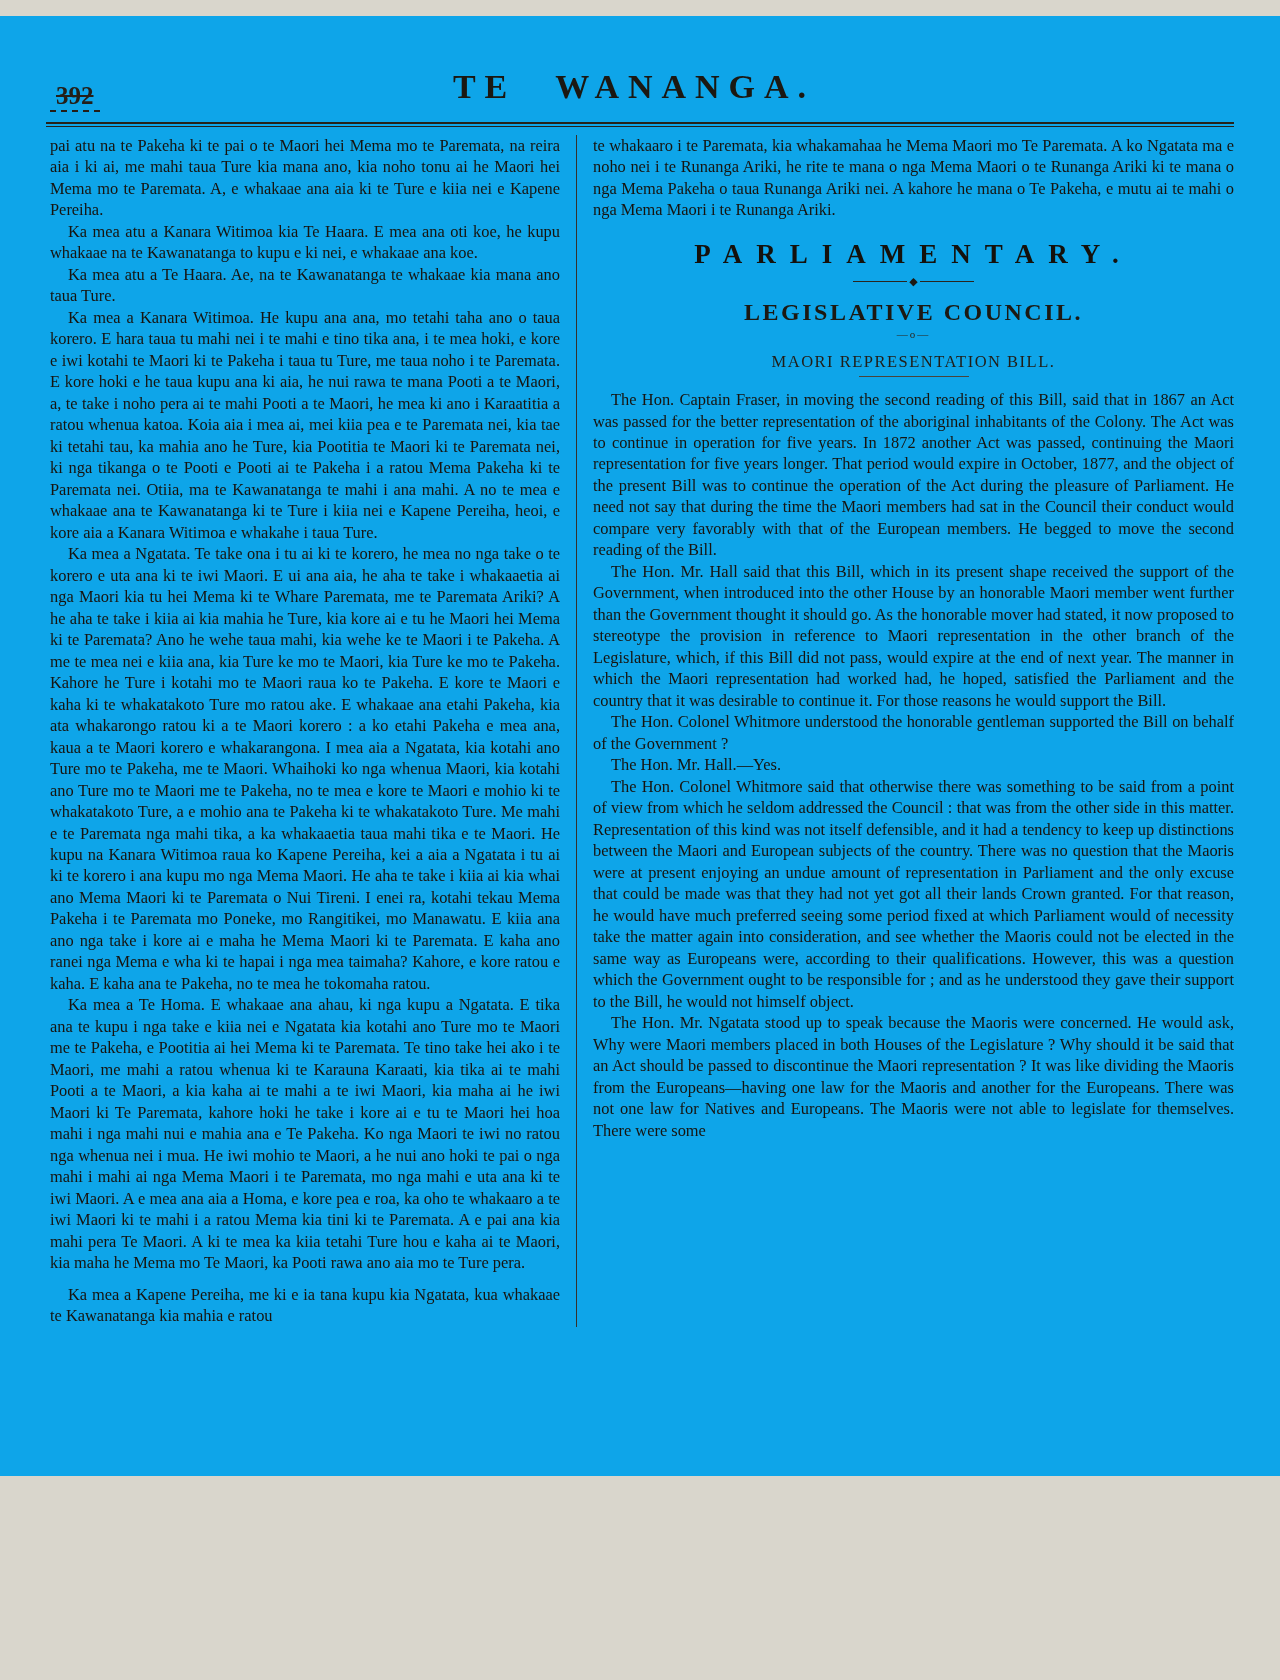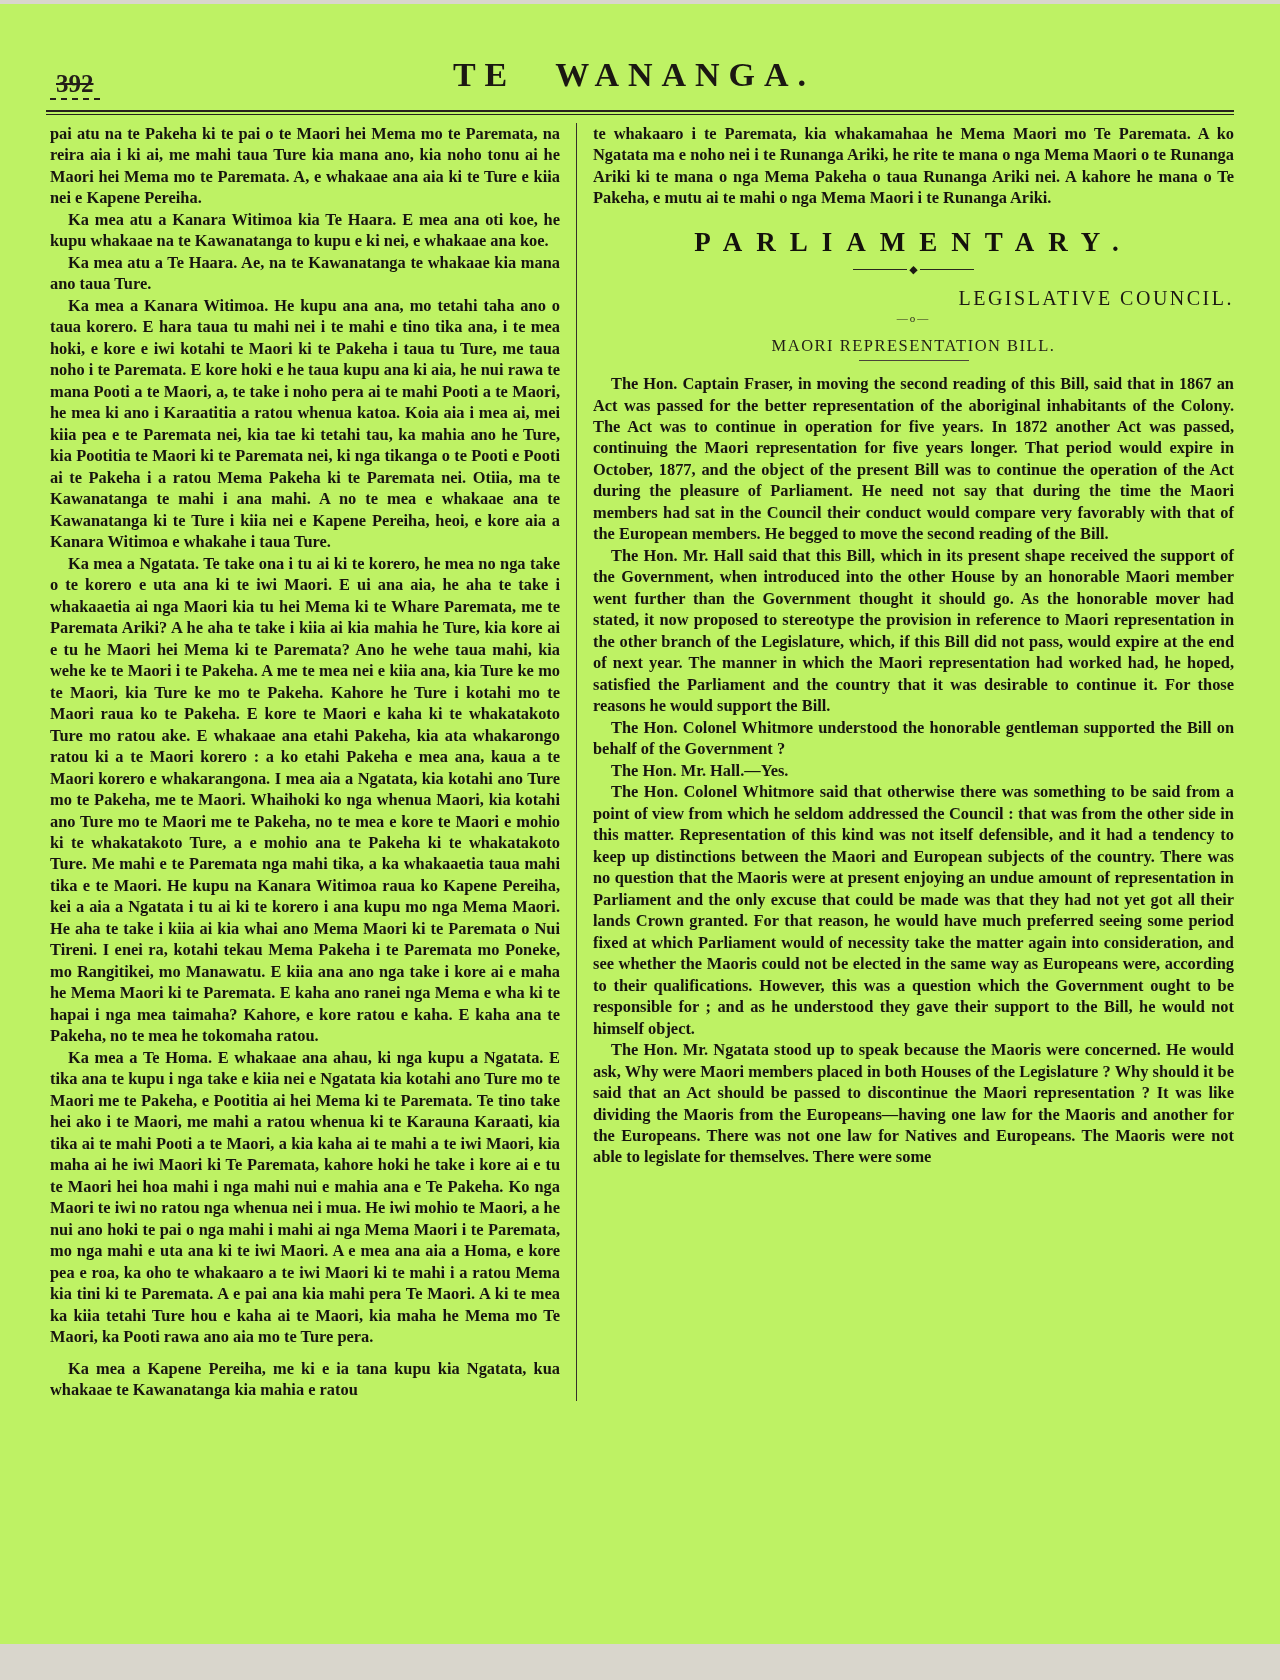--- a/index.html
+++ b/index.html
@@ -1,21 +1,21 @@
 <!DOCTYPE html>
 <html><head>
 <meta charset="utf-8">
 <style>
   * { box-sizing: border-box; }
   html, body { margin: 0; padding: 0; }
   body { background: #d9d6cc; font-family: "Liberation Serif", serif; }
 
   .page {
-    width: 1280px; height: 1640px; margin: 4px auto;
-    background: #bef264; color: #17140f;
+    width: 1280px; height: 1460px; margin: 16px auto;
+    background: #0ea5e9; color: #17140f;
     overflow: hidden; position: relative;
   }
 
   
   .masthead { position: relative; height: 106px; }
   .paper-title {
     position: absolute; left: 0; right: 12px; top: 52px; margin: 0;
     text-align: center; font-size: 34px; font-weight: 700;
     letter-spacing: 9px; word-spacing: 22px; color: #1b1812;
   }
@@ -38,38 +38,38 @@
   }
 
   
   .columns { display: flex; padding: 8px 46px 0 50px; align-items: stretch; }
   .col-left  { width: 526px; padding-right: 16px; }
   .col-divider { width: 1px; background: #36312a; }
   .col-right { flex: 1; padding-left: 16px; }
 
   .para {
     margin: 0; font-size: 16.4px; line-height: 1.31;
-    text-align: justify; text-indent: 18px; color: #17140f; font-weight: bold;
+    text-align: justify; text-indent: 18px; color: #17140f;
   }
   .no-indent { text-indent: 0; }
   .gap-top { margin-top: 10px; }
 
   
   .section-head { text-align: center; margin: 18px 0 12px; }
   .parl-title {
     margin: 4px 0 6px; font-size: 27px; font-weight: 700;
     letter-spacing: 14px; color: #14110c;
   }
   .ornament-line { display: flex; align-items: center; justify-content: center; margin: 2px 0 4px; }
   .ornament-line .bar { width: 54px; height: 1px; background: #29251e; }
   .ornament-line .diamond { font-size: 11px; line-height: 1; padding: 0 2px; color: #1c1913; }
 
   .council {
-    margin: 12px 0 2px; font-size: 20px; font-weight: 400;
-    letter-spacing: 2.5px; color: #1c1913; text-align: right;
+    margin: 12px 0 2px; font-size: 24px; font-weight: 700;
+    letter-spacing: 2.5px; color: #1c1913;
   }
   .mini-divider { font-size: 11px; line-height: 1.1; letter-spacing: 2px; color: #2c271f; }
 
   .bill {
     margin: 12px 0 2px; font-size: 16.5px; font-weight: 400;
     letter-spacing: 1.5px; color: #211d16;
   }
   .bill-rule { width: 110px; border-top: 1px solid #4a443a; margin: 4px auto 8px; }
 
   .dateline {

